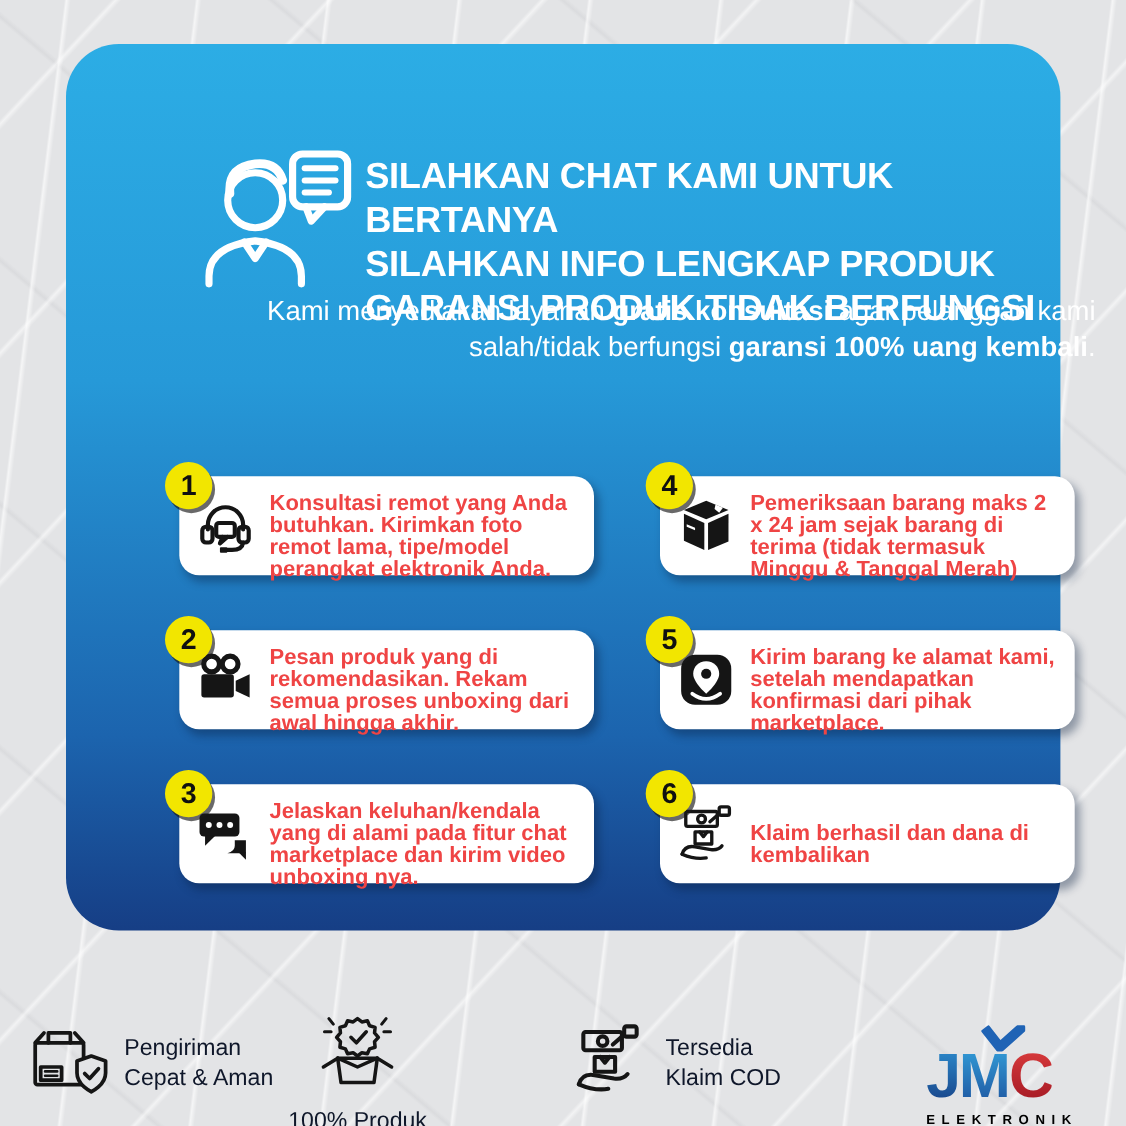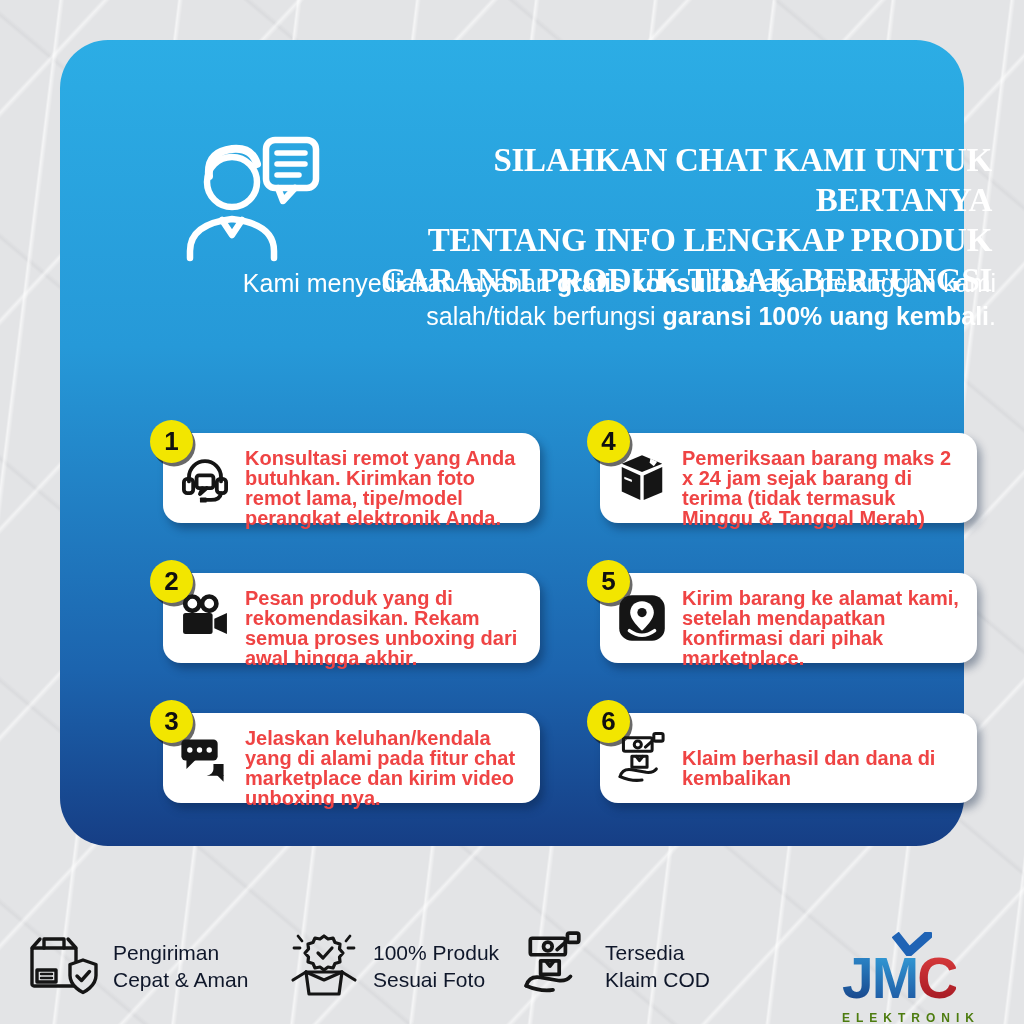--- a/index.html
+++ b/index.html
@@ -17,23 +17,23 @@
   }
 
   .blue-card {
     position:absolute; left:60px; top:40px; width:904px; height:806px;
     border-radius:48px;
     background:linear-gradient(180deg, #2cade5 0%, #2699d8 38%, #1c64ae 78%, #163e85 100%);
   }
 
   .header-icon { position:absolute; left:112px; top:90px; width:156px; height:132px; }
   .title {
-    position:absolute; left:288px; top:100px; width:644px;
+    position:absolute; left:272px; top:100px; width:644px;
     color:#ffffff; font-weight:bold; font-size:33px; line-height:40px;
-    text-align:right; letter-spacing:-.3px;font-family:Liberation Serif, serif;
+    text-align:left; letter-spacing:-.3px;
   }
   .intro {
     position:absolute; left:88px; top:227px; width:848px;
     color:#ffffff; font-size:25px; line-height:33px; text-align:right; font-weight:500;
   }
   .intro b { font-weight:bold; }
 
   .step-card {
     position:absolute; width:377px; height:90px;
     background:#ffffff; border-radius:18px;
@@ -51,32 +51,32 @@
     position:absolute; left:-13px; top:-13px; width:43px; height:43px;
     background:#f2e600; border-radius:50%;
     box-shadow:2.5px 3.5px 0 rgba(25,25,25,.65);
     display:flex; align-items:center; justify-content:center;
     font-size:26px; font-weight:bold; color:#101010;
   }
   .step-icon { flex:0 0 54px; width:54px; height:54px; }
   .step-text { font-size:20px; line-height:20px; font-weight:600; color:#ef4444;margin-top:20px; }
 
   .feature { position:absolute; top:920px; height:92px; display:flex; align-items:center; gap:13px; }
-  .feat-1 { left:28px; } .feat-2 { left:288px; } .feat-3 { left:520px; }
+  .feat-1 { left:28px; } .feat-2 { left:262px;flex-direction:column; } .feat-3 { left:520px; }
   .feature-icon { width:72px; height:72px; flex:0 0 auto; }
   .feature-text { font-size:21px; line-height:27px; font-weight:normal; color:#0f172a; }
 
   .logo { position:absolute; left:842px; top:948px; width:172px; }
   .logo-letters { position:relative; display:inline-block; font-size:57px; font-weight:bold; letter-spacing:-2px; line-height:60px; }
   .logo-letters span { background-clip:text; -webkit-background-clip:text; color:transparent; }
   .logo-j { background-image:linear-gradient(180deg,#2f93d4,#153a80); }
   .logo-m { background-image:linear-gradient(180deg,#35a5de,#1c4f9b); }
   .logo-c { background-image:linear-gradient(180deg,#e04040,#9c1420); }
   .logo-check { position:absolute; top:-16px; left:50px; }
-  .logo-sub { margin-top:3px; font-size:12px; font-weight:bold; letter-spacing:6px; color:#4d7c0f; }
+  .logo-sub { margin-top:3px; font-size:12px; font-weight:bold; letter-spacing:6px; color:#000000; }
 
   svg { display:block; }
 </style>
 </head>
 <body>
 
 <div class="canvas">
   <div class="bg-texture"></div>
 
   <div class="blue-card">
@@ -90,21 +90,21 @@
         <line x1="105" y1="45" x2="127" y2="45" stroke-width="5.5"></line>
         <circle cx="60" cy="52" r="25"></circle>
         <path d="M37 46 q-2 -24 23 -27 q20 -2 25 15" stroke-width="8"></path>
         <path d="M18 128 v-7 q0 -27 42 -32 q42 5 42 32 v7"></path>
         <path d="M50 90 l10 15 10 -15"></path>
       </svg>
     </div>
 
     <div class="title">
       <div>SILAHKAN CHAT KAMI UNTUK BERTANYA</div>
-      <div>TENTANG INFO LENGKAP PRODUK</div>
+      <div>SILAHKAN INFO LENGKAP PRODUK</div>
       <div>GARANSI PRODUK TIDAK BERFUNGSI</div>
     </div>
 
     <div class="intro">
       <div><span>Kami menyediakan layanan </span><b>gratis konsultasi</b><span> agar pelanggan kami</span></div>
       <div><span>salah/tidak berfungsi </span><b>garansi 100% uang kembali</b><span>.</span></div>
     </div>
 
     <div class="step-card pos-1">
       <div class="step-num">1</div>

